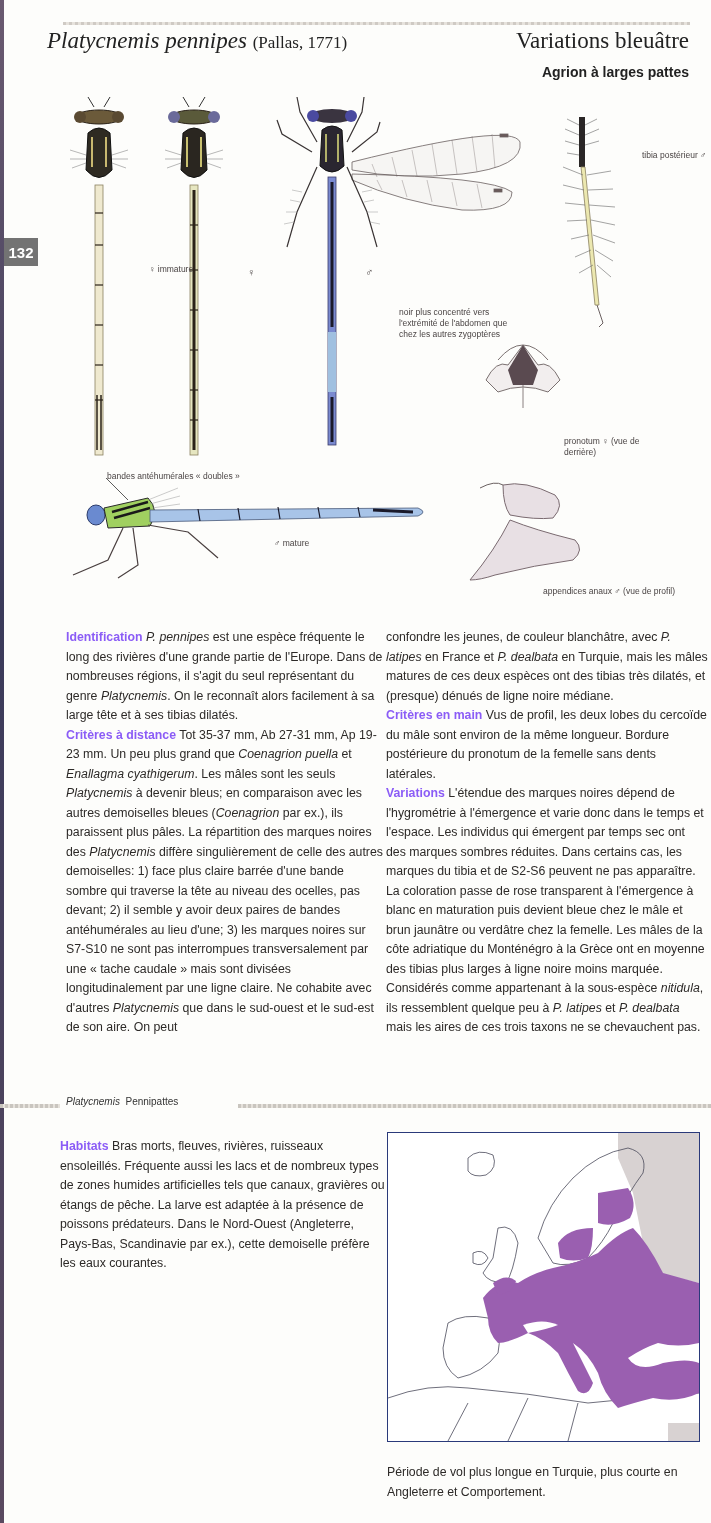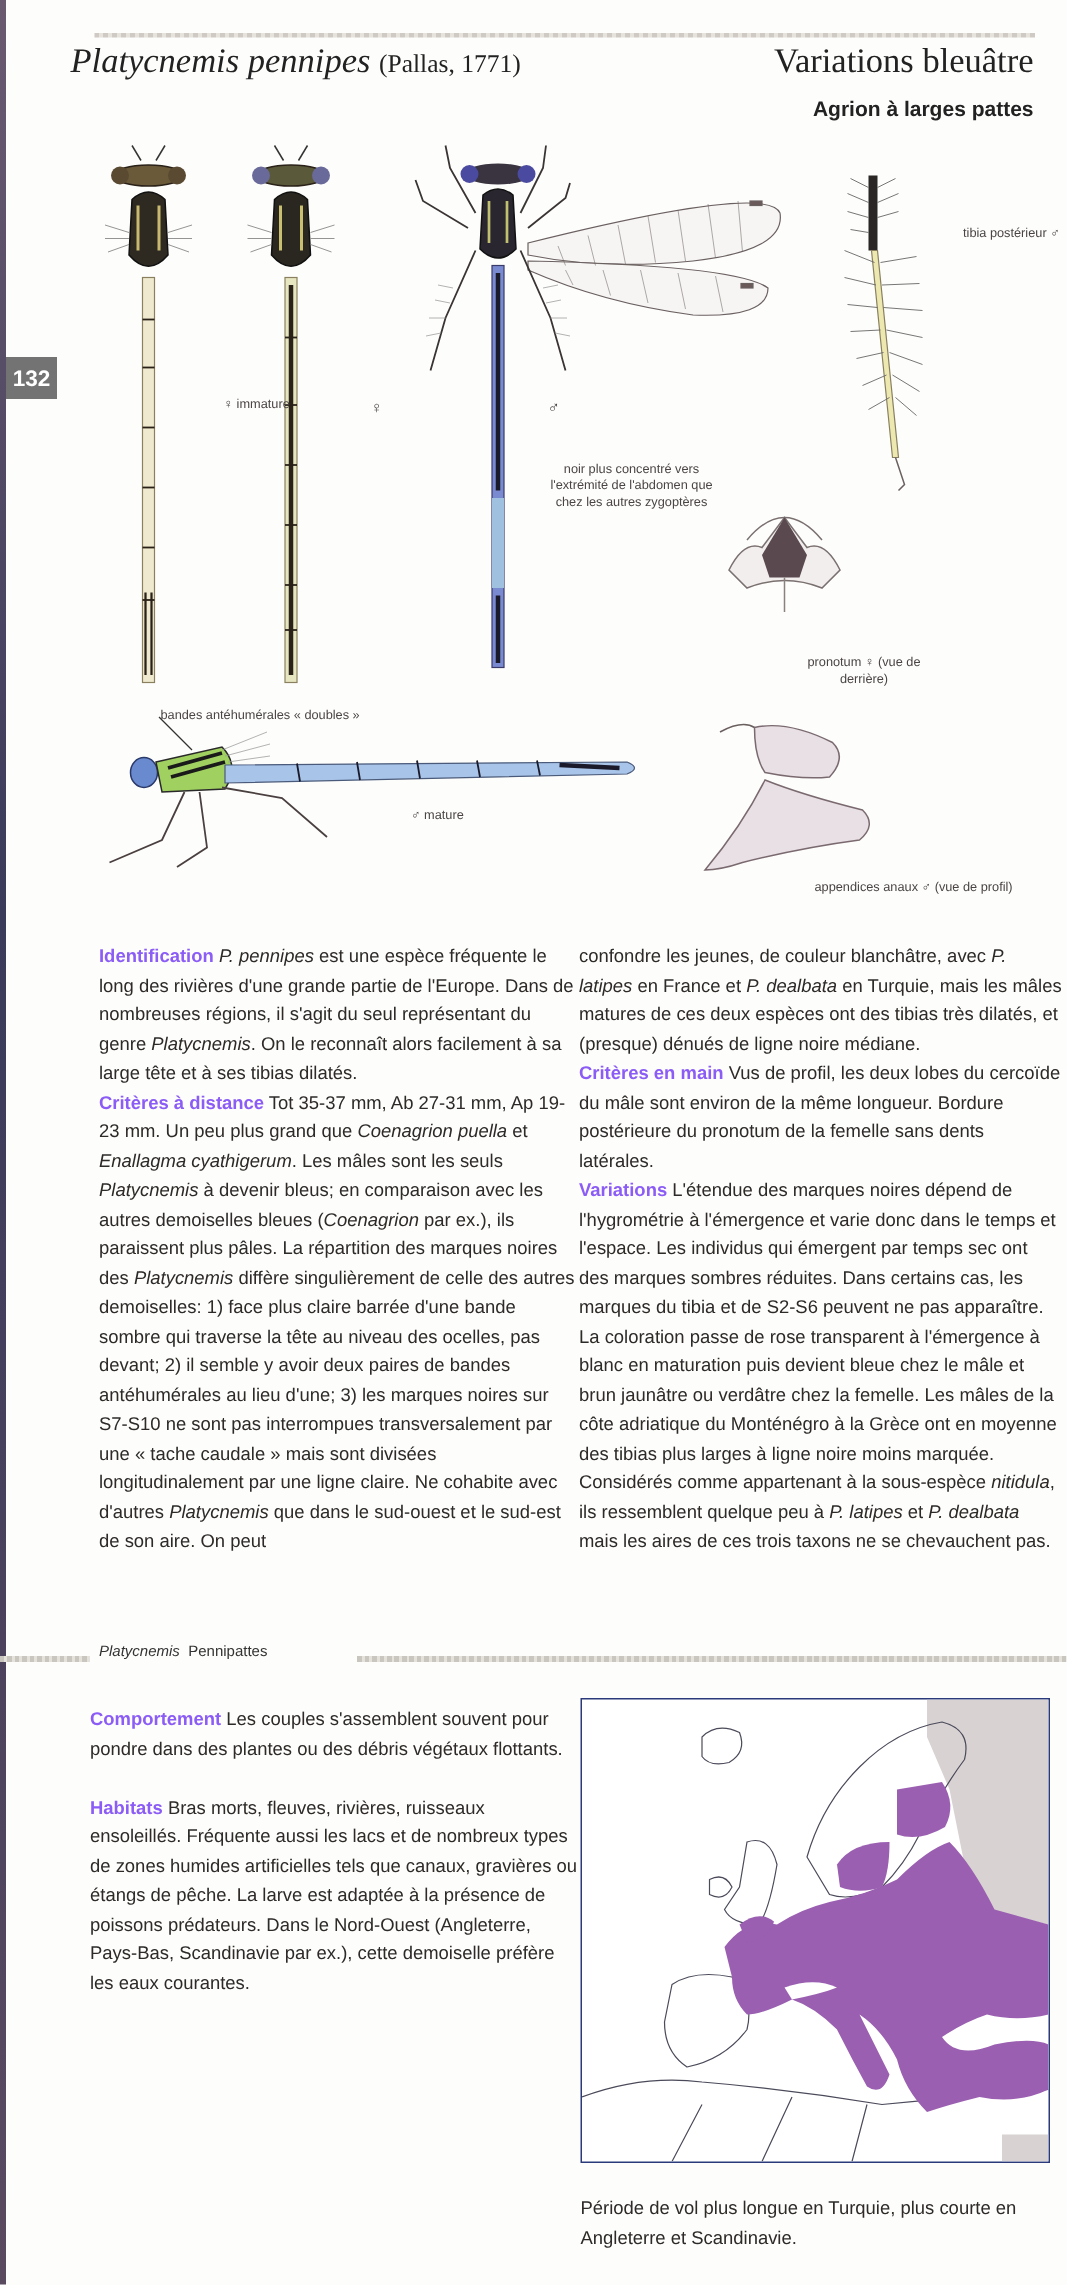--- a/index.html
+++ b/index.html
@@ -6,21 +6,21 @@
   body{width:711px;height:1523px;position:relative;overflow:hidden;font-family:"DejaVu Sans","Liberation Sans",sans-serif;color:#2a2624;}
   .edge{position:absolute;left:0;top:0;width:4px;height:1523px;background:linear-gradient(#6a5a70,#3a3a5a 40%,#5a4a60);}
   .toprule{position:absolute;left:63px;top:22px;width:627px;height:3px;background:repeating-linear-gradient(90deg,#cfcac4 0 3px,#e6e2dc 3px 6px);}
   .title{position:absolute;left:47px;top:28px;font-family:Liberation Serif, serif;font-size:23px;color:#222;white-space:nowrap;}
   .title i{font-style:italic;}
   .title .auth{font-size:17px;}
   .title-fr{position:absolute;right:22px;top:28px;font-family:"Liberation Serif","DejaVu Serif",serif;font-size:23px;color:#222;}
   .subtitle{position:absolute;right:22px;top:64px;font-family:"Liberation Sans",sans-serif;font-weight:bold;font-size:14px;color:#222;}
   .pagenum{position:absolute;left:4px;top:238px;width:34px;height:28px;background:#737373;color:#fff;font-family:"Liberation Sans",sans-serif;font-weight:bold;font-size:15px;display:flex;align-items:center;justify-content:center;}
   .lbl{position:absolute;font-family:"Liberation Sans",sans-serif;font-size:8.5px;color:#4a4444;white-space:nowrap;padding-left:31px;}
-  .lbl.c{text-align:center;white-space:normal;line-height:11px;}
+  .lbl.c{text-align:left;white-space:normal;line-height:11px;margin-left:33px;}
   svg.ill{position:absolute;overflow:visible;}
   .col{position:absolute;font-family:"Liberation Sans","DejaVu Sans",sans-serif;font-size:12.3px;line-height:19.5px;color:#2d2a28;}
   .col p{margin:0;}
   .col b{color:#8b5cf6;}
   .col i{font-style:italic;}
   .secrule{position:absolute;left:0;top:1100px;width:711px;height:12px;}
   .secrule .dash{position:absolute;top:4px;height:4px;background:repeating-linear-gradient(90deg,#c9c5bf 0 3px,#e5e1db 3px 5px);}
   .secrule .txt{position:absolute;left:66px;top:-4px;font-family:"Liberation Sans",sans-serif;font-size:10px;color:#333;}
   .secrule .txt i{font-style:italic;}
   .map{position:absolute;left:387px;top:1132px;width:311px;height:308px;border:1px solid #2a3a7a;background:#fff;overflow:hidden;}
@@ -246,23 +246,20 @@
   </p>
 </div>
 
 <div class="secrule">
   <div class="dash" style="left:0;width:60px"></div>
   <div class="txt"><i>Platycnemis</i>&nbsp; <span>Pennipattes</span></div>
   <div class="dash" style="left:238px;width:473px"></div>
 </div>
 
 <div class="col" style="left:60px;top:1137px;width:325px">
-  <p style="margin-bottom:19.5px">
-    <b>Comportement</b><span> Les couples s'assemblent souvent pour pondre dans des plantes ou des débris végétaux flottants.</span>
-  </p>
   <p>
     <b>Habitats</b><span> Bras morts, fleuves, rivières, ruisseaux ensoleillés. Fréquente aussi les lacs et de nombreux types de zones humides artificielles tels que canaux, gravières ou étangs de pêche. La larve est adaptée à la présence de poissons prédateurs. Dans le Nord-Ouest (Angleterre, Pays-Bas, Scandinavie par ex.), cette demoiselle préfère les eaux courantes.</span>
   </p>
 </div>
 
 <div class="map">
   <svg width="311" height="308" viewBox="0 0 311 308">
     <path d="M230 0 L311 0 L311 308 L280 308 L280 290 L311 290 L311 150 L270 140 L255 110 L245 60 L230 25 Z" fill="#d8d2d2"></path>
     <g fill="none" stroke="#4a4a5a" stroke-width="0.8">
       <path d="M80 25 Q90 15 105 22 Q110 35 98 42 Q85 45 80 38 Z"></path>
@@ -274,13 +271,13 @@
       <path d="M60 308 L80 270 M120 308 L140 265 M180 308 L190 270"></path>
       <path d="M260 170 Q285 165 300 180 Q290 195 270 190 Z" fill="#fff"></path>
     </g>
     <path d="M95 165 Q110 145 130 150 Q145 140 165 135 Q190 130 210 120 Q230 100 245 95 Q260 110 275 140 L311 150 L311 210 Q290 215 270 210 Q255 215 240 225 Q250 240 275 230 Q300 225 311 230 L311 260 Q290 270 265 265 Q245 270 230 275 Q215 260 210 240 Q200 220 185 210 Q195 230 205 250 Q200 265 190 258 Q180 240 170 220 Q155 205 140 200 Q120 210 110 210 Q100 200 100 185 Z" fill="#9a5fb0"></path>
     <path d="M170 110 Q180 95 205 95 Q205 115 200 125 Q185 130 172 125 Z" fill="#9a5fb0"></path>
     <path d="M210 60 L240 55 Q250 70 242 85 Q225 95 210 90 Z" fill="#9a5fb0"></path>
     <path d="M105 150 Q118 140 128 148 Q125 160 110 162 Z" fill="#9a5fb0"></path>
     <path d="M135 192 Q155 185 170 192 Q160 196 140 200 Z" fill="#fff"></path>
   </svg>
 </div>
-<div class="mapcap">Période de vol plus longue en Turquie, plus courte en Angleterre et Scandinavie.</div>
+<div class="mapcap">Période de vol plus longue en Turquie, plus courte en Angleterre et Comportement.</div>
 
 </body></html>

